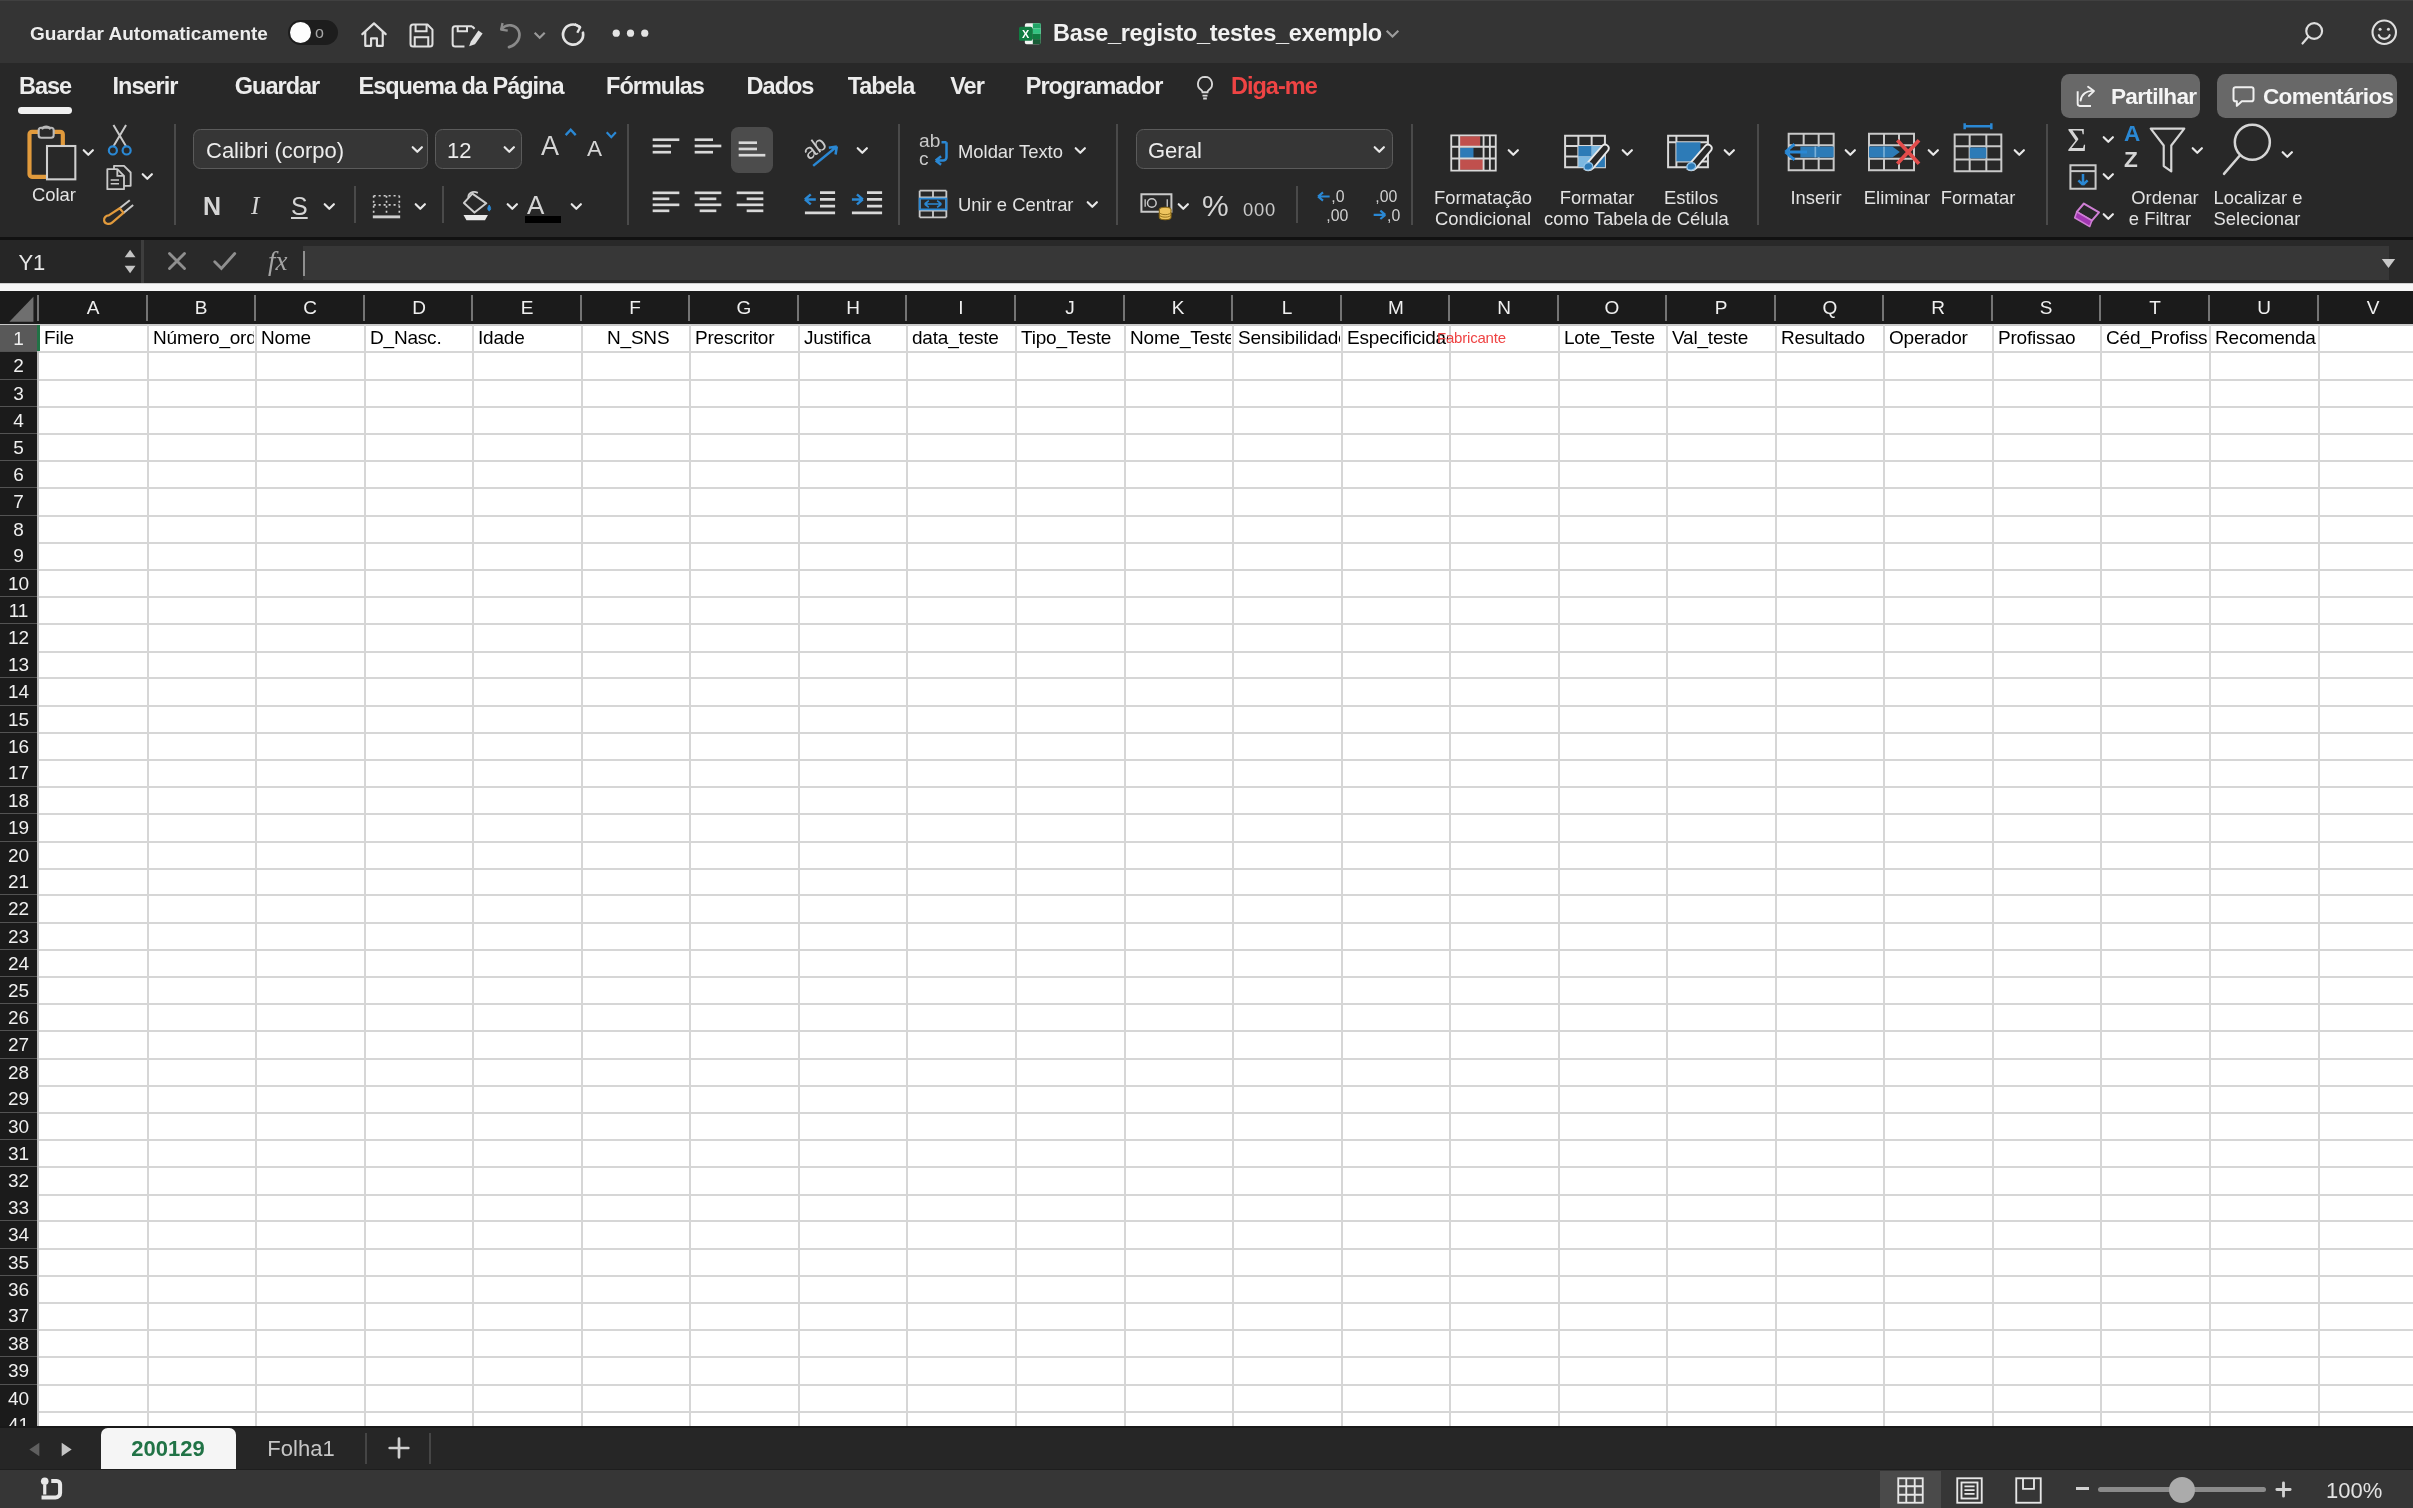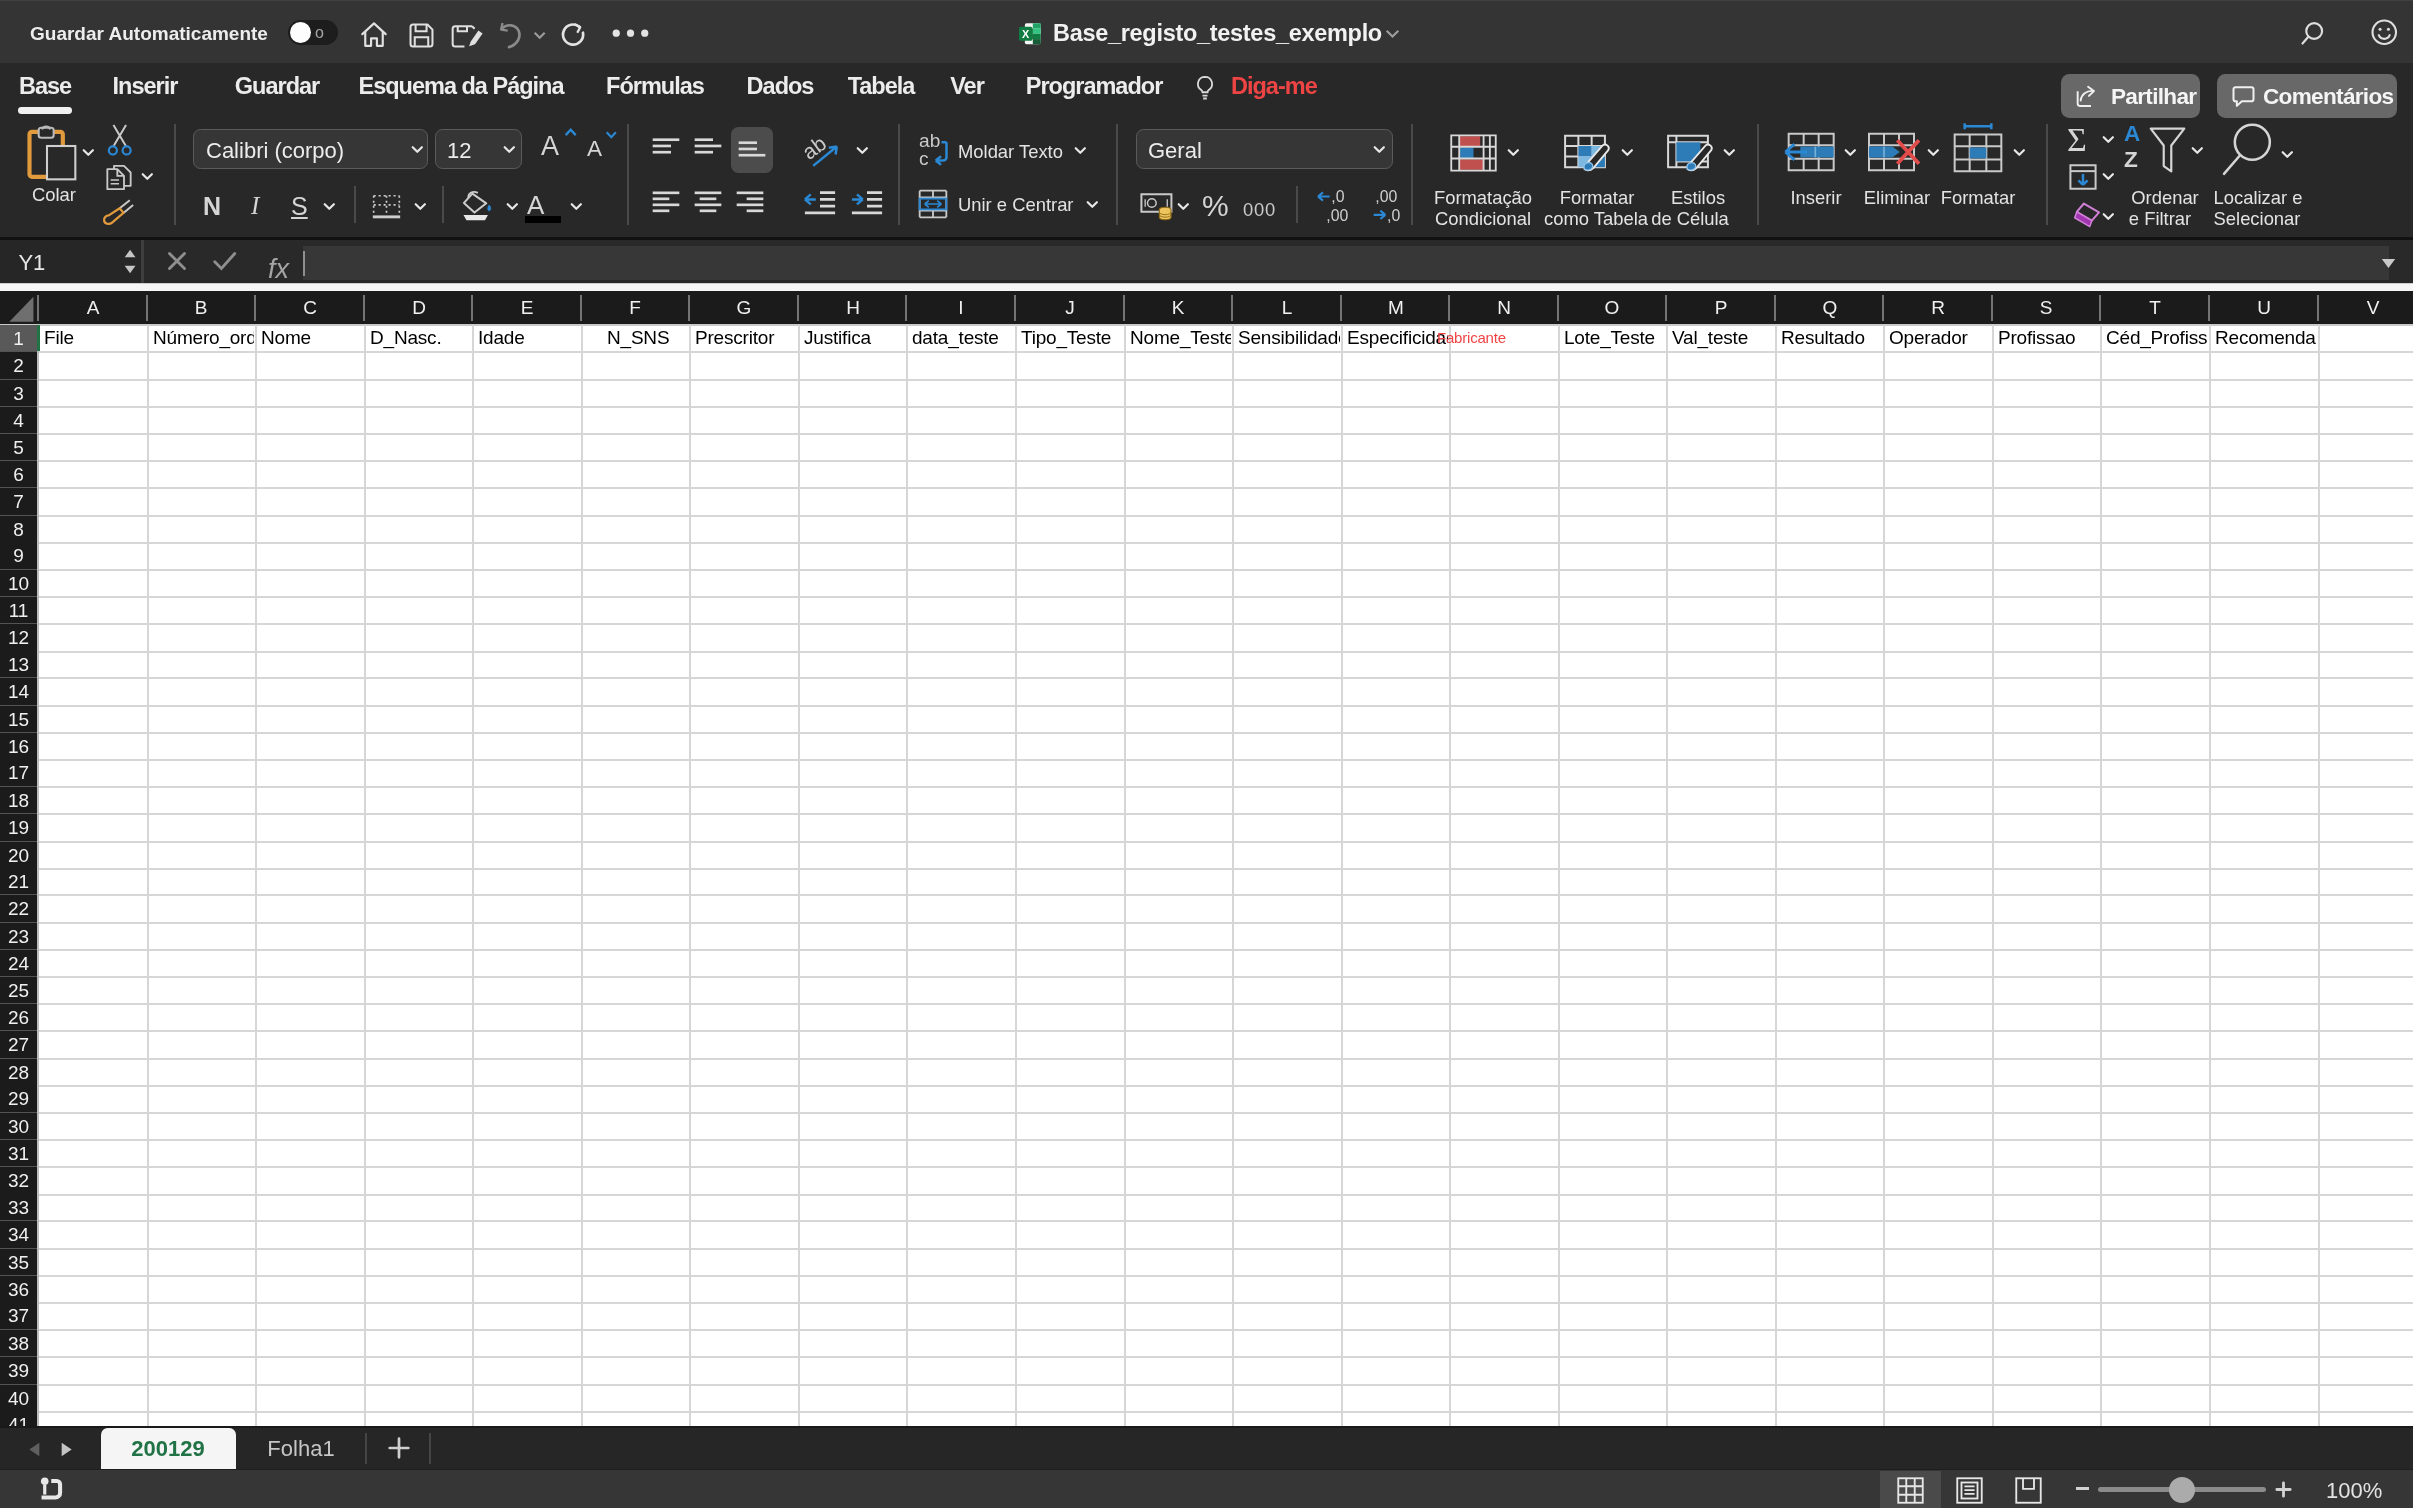--- a/index.html
+++ b/index.html
@@ -301,21 +301,21 @@
 <div class="ab" style="left:1596px;top:219px;transform:translate(-50%,-50%);font-size:18.4px;color:#e3e3e3;font-weight:400;white-space:nowrap;">como Tabela</div>
 <svg class="ab" style="left:1666px;top:134px" width="49" height="39" viewBox="0 0 58 47" fill="none">
 <path d="M2 2 H50 V40 H2 Z M2 10 H50 M12 2 V40 M12 33 H50" stroke="#d8d8d8" stroke-width="2.4"></path>
 <rect x="12" y="10" width="29" height="23" fill="#2d7bb7"></rect>
 <path d="M28 36 L47 14 a4.5 4.5 0 0 1 7 5.5 L36 41 c-3 3-7 3.5-10.5 1.5 Z" fill="#282828" stroke="#e8e8e8" stroke-width="2.2"></path>
 <path d="M25.5 42.5 c-2.5-4.5 1-8.5 5.5-8 3.5 .4 5 3 4 5.5 -1.5 3.5-6 4.5-9.5 2.5 Z" fill="#2d7bb7" stroke="#8ec2e8" stroke-width="1.6"></path>
   </svg>
 <svg class="chev" style="left:1723px;top:149px" width="12.6" height="7.5" viewBox="0 0 15 9" fill="none" stroke="#e8e8e8" stroke-width="2.6" stroke-linecap="round" stroke-linejoin="round">
     <path d="M2 1.5 L7.5 7 L13 1.5"></path>
   </svg>
-<div class="ab" style="left:1691px;top:198px;transform:translate(-50%,-50%);font-size:18.4px;color:#e3e3e3;font-weight:400;white-space:nowrap;margin-left:7px;">Estilos</div>
+<div class="ab" style="left:1691px;top:198px;transform:translate(-50%,-50%);font-size:18.4px;color:#e3e3e3;font-weight:400;white-space:nowrap;">Estilos</div>
 <div class="ab" style="left:1690px;top:219px;transform:translate(-50%,-50%);font-size:18.4px;color:#e3e3e3;font-weight:400;white-space:nowrap;">de Célula</div>
 <div class="sep" style="left:1757px;top:124px;height:101px;"></div>
 <svg class="ab" style="left:1782px;top:132px" width="55" height="40" viewBox="0 0 66 48" fill="none">
 <path d="M8 2 H62 V46 H8 Z M8 16 H62 M8 32 H62 M26 2 V16 M44 2 V46 M26 32 V46" stroke="#c9c9c9" stroke-width="2.4"></path>
 <rect x="22" y="17.5" width="40" height="13" fill="#2d7bb7"></rect>
     <path d="M40 17.5 V30.5" stroke="#79b0d8" stroke-width="2"></path>
 <path d="M30 24 H4 M4 24 l11-9.5 M4 24 l11 9.5" stroke="#2a88d4" stroke-width="3.4"></path>
   </svg>
 <svg class="chev" style="left:1844px;top:149px" width="12.6" height="7.5" viewBox="0 0 15 9" fill="none" stroke="#e8e8e8" stroke-width="2.6" stroke-linecap="round" stroke-linejoin="round">
     <path d="M2 1.5 L7.5 7 L13 1.5"></path>
@@ -387,21 +387,21 @@
 <path d="M8.5 1 L15 10 H2 Z" fill="#c4c4c4"></path>
     <path d="M8.5 29 L2 20 H15 Z" fill="#c4c4c4"></path>
   </svg>
 <div class="ab" style="left:141px;top:240px;width:2.5px;height:44px;background:#3e3e3e;"></div>
 <svg class="ab" style="left:167px;top:251px" width="20" height="20" viewBox="0 0 24 24" stroke="#8f8f8f" stroke-width="3.4" stroke-linecap="round">
     <path d="M3 3 L21 21 M21 3 L3 21"></path>
   </svg>
 <svg class="ab" style="left:213px;top:251px" width="23.5" height="20" viewBox="0 0 28 24" fill="none" stroke="#8f8f8f" stroke-width="3.4" stroke-linecap="round">
     <path d="M2 13 L10 21 L26 3"></path>
   </svg>
-<div class="ab" style="left:268px;top:246px;font-size:27px;font-style:italic;color:#a5a5a5;font-family:Liberation Sans, sans-serif;margin-top:8px;"><i>f</i>x</div>
+<div class="ab" style="left:268px;top:246px;font-size:27px;font-style:italic;color:#a5a5a5;font-family:Liberation Serif, serif;"><i>f</i>x</div>
 <div class="ab" style="left:303px;top:246px;width:2086px;height:34px;background:#373737;"></div>
 <div class="ab" style="left:303px;top:251px;width:1.7px;height:25px;background:#8f8f8f;"></div>
 <svg class="ab" style="left:2381px;top:258px" width="15" height="11" viewBox="0 0 18 13">
     <path d="M1 1 H17 L9 12 Z" fill="#c9c9c9"></path>
   </svg>
 <div class="ab" style="left:0;top:283px;width:2413px;height:7.5px;background:#f7f7f7;border-top:1.7px solid #cfcfcf;"></div>
 <div class="ab" style="left:0;top:291px;width:2413px;height:1136px;background:#fff;overflow:hidden;">
 <div class="ab" style="left:0;top:0;width:2413px;height:34px;background:#1b1b1b;"></div>
 <svg class="ab" style="left:0;top:0" width="37" height="34" viewBox="0 0 44 41">
       <path d="M40 7 V37 H11 Z" fill="#6f6f6f"></path>

